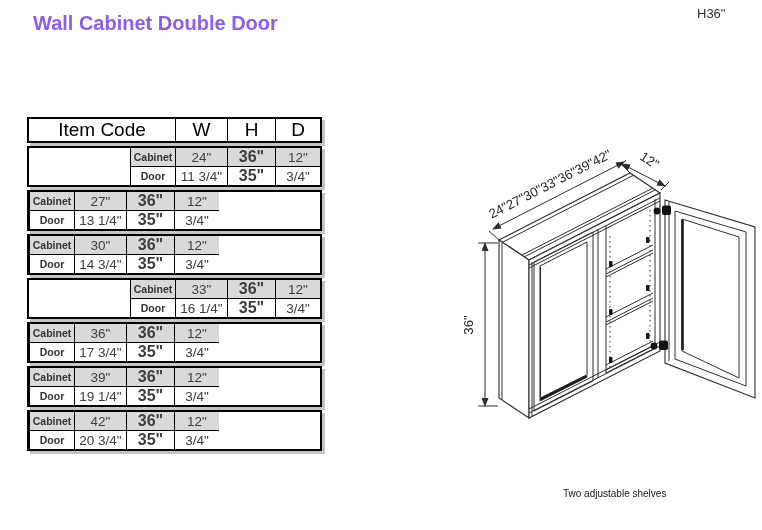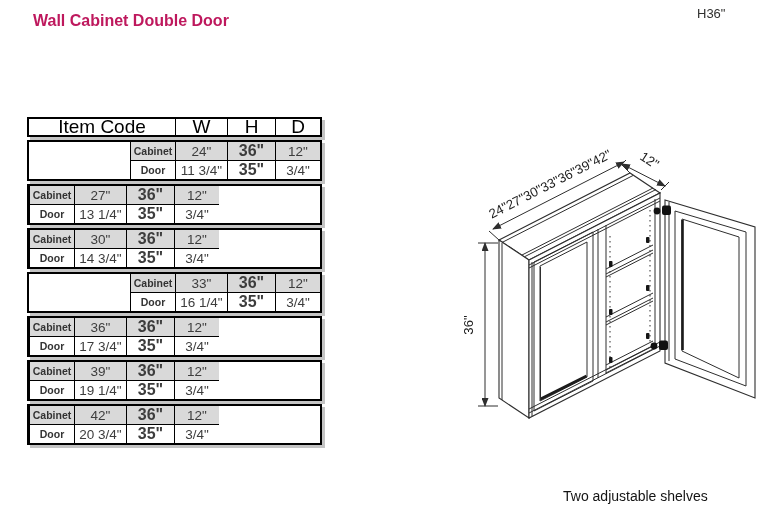--- a/index.html
+++ b/index.html
@@ -1,25 +1,25 @@
 <!DOCTYPE html>
 <html><head>
 <meta charset="utf-8">
 <style>
   html,body{margin:0;padding:0;background:#fff;}
   .page{position:relative;width:762px;height:530px;background:#fff;overflow:hidden;
         font-family:"Liberation Sans",sans-serif;}
-  .title{position:absolute;left:33px;top:12px;font-size:16px;font-weight:bold;color:#be185d;}
+  .title{position:absolute;left:33px;top:12px;font-size:20px;font-weight:bold;color:#8b5cf6;}
   .corner{position:absolute;left:697px;top:6px;font-size:13px;color:#30302f;}
-  .caption{position:absolute;left:563px;top:488px;font-size:14px;color:#141414;}
+  .caption{position:absolute;left:563px;top:488px;font-size:10px;color:#141414;}
 
   
   .spec{position:absolute;left:27px;top:117px;width:295px;}
   .box{border:2px solid #000;background:#fff;box-shadow:3px 3px 0 0 #c4c4c4;box-sizing:border-box;}
-  .hdr{display:flex;height:20px;margin-bottom:3px;}
+  .hdr{display:flex;height:26px;margin-bottom:3px;}
   .cell{box-sizing:border-box;display:flex;align-items:center;justify-content:center;}
   .hc{font-size:19px;color:#000;}
   .hc.ic{width:146px;}
   .hc.cw{width:52px;border-left:1px solid #000;}
   .hc.ch{width:48px;border-left:1px solid #000;}
   .hc.cd{width:45px;border-left:1px solid #000;}
   .grp{display:flex;height:41px;margin-bottom:3px;}
   .code{width:101px;font-size:11px;color:#1c1c1c;margin-top:48px;}
   .subrows{display:flex;flex-direction:column;width:190px;}
   .subrow{display:flex;height:18px;}

